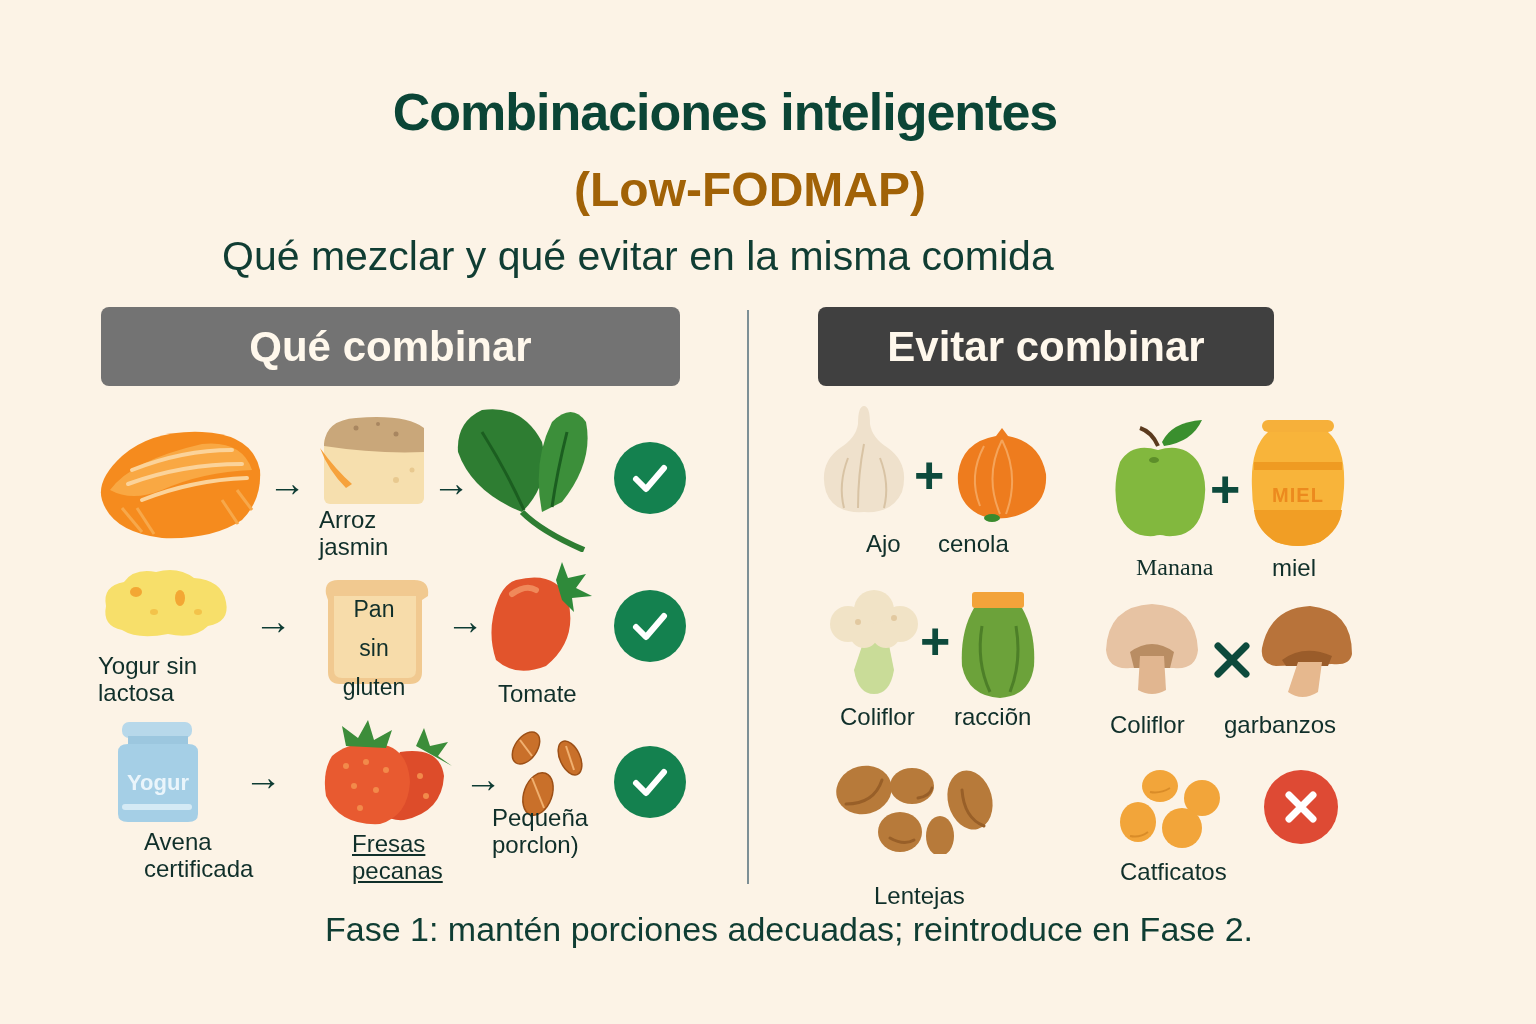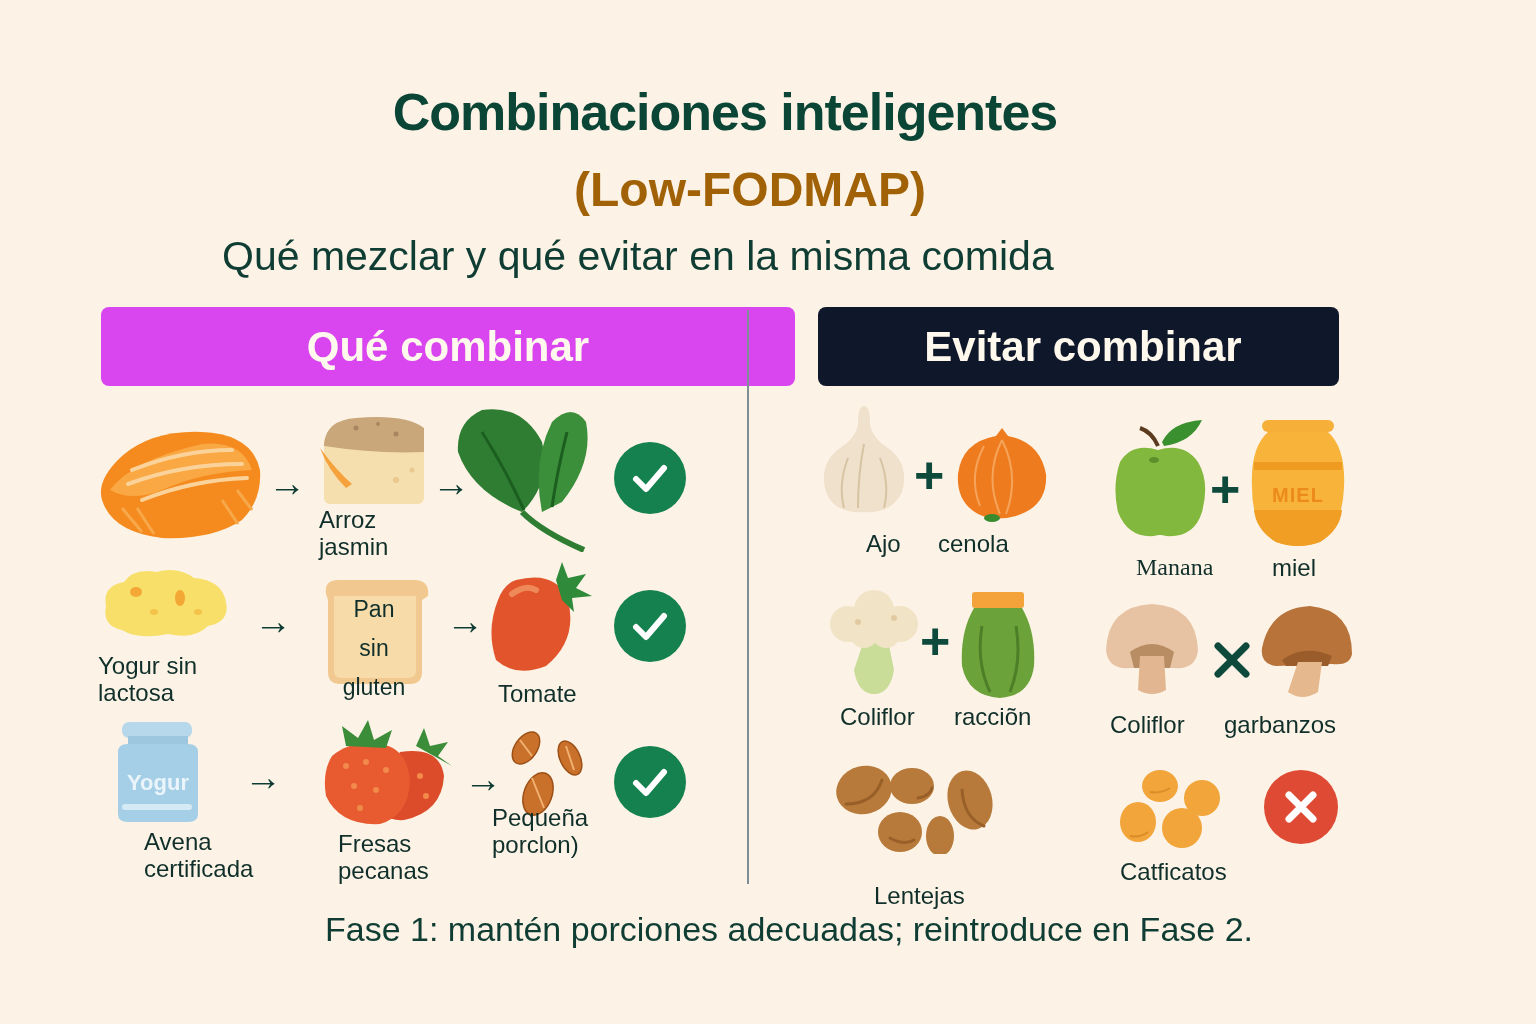--- a/index.html
+++ b/index.html
@@ -21,22 +21,22 @@
     font-size: 48px; font-weight: 700; color: #a16207; line-height: 60px;
   }
   .tagline {
     left: 222px; top: 230px; font-size: 41px; color: #103d33; line-height: 52px;
   }
   .panel-head {
     top: 307px; height: 79px; border-radius: 8px;
     display: flex; align-items: center; justify-content: center;
     color: #fff8ec; font-size: 42px; font-weight: 700;
   }
-  .panel-good { left: 101px; width: 694px; background: #d946ef; text-align: right; }
-  .panel-bad { left: 818px; width: 512px; background: #0f172a; padding-left: 9px; }
+  .panel-good { left: 101px; width: 579px; background: #737373; text-align: right; }
+  .panel-bad { left: 818px; width: 456px; background: #404040; }
   .divider { left: 747px; top: 310px; width: 2px; height: 574px; background: #7d8f95; }
   .label { font-size: 24px; line-height: 27px; color: #102f2a; }
   .arrow { font-size: 38px; font-weight: 700; color: #0d3b33; }
   .plus { font-size: 52px; font-weight: 700; color: #0d4a3c; line-height: 50px; }
   .check {
     width: 72px; height: 72px; border-radius: 50%; background: #14814f;
     display: flex; align-items: center; justify-content: center;
   }
   .xcircle {
     width: 74px; height: 74px; border-radius: 50%; background: #de4a34;
@@ -174,21 +174,21 @@
             <circle cx="46" cy="46" r="3"></circle>
             <circle cx="66" cy="54" r="3"></circle>
             <circle cx="34" cy="70" r="3"></circle>
             <circle cx="56" cy="74" r="3"></circle>
             <circle cx="40" cy="92" r="3"></circle>
             <circle cx="100" cy="60" r="3"></circle>
             <circle cx="106" cy="80" r="3"></circle>
           </g>
       </svg>
     </div>
-    <div class="abs label" style="left:338px;top:830px;white-space:pre;">Fresas
+    <div class="abs label" style="left:352px;top:830px;white-space:pre;text-decoration:underline;">Fresas
 pecanas</div>
     <div class="abs arrow" style="left:464px;top:758px;">→</div>
     <div class="abs" style="left:502px;top:728px;">
       <svg width="92" height="92" viewBox="0 0 92 92">
         <g fill="#c9702a" stroke="#9c4f16" stroke-width="1.5">
           <ellipse cx="24" cy="20" rx="11" ry="18" transform="rotate(35 24 20)"></ellipse>
           <ellipse cx="68" cy="30" rx="10" ry="18" transform="rotate(-25 68 30)"></ellipse>
           <ellipse cx="36" cy="66" rx="14" ry="22" transform="rotate(20 36 66)"></ellipse>
         </g>
         <g stroke="#f0b070" stroke-width="2" fill="none">

